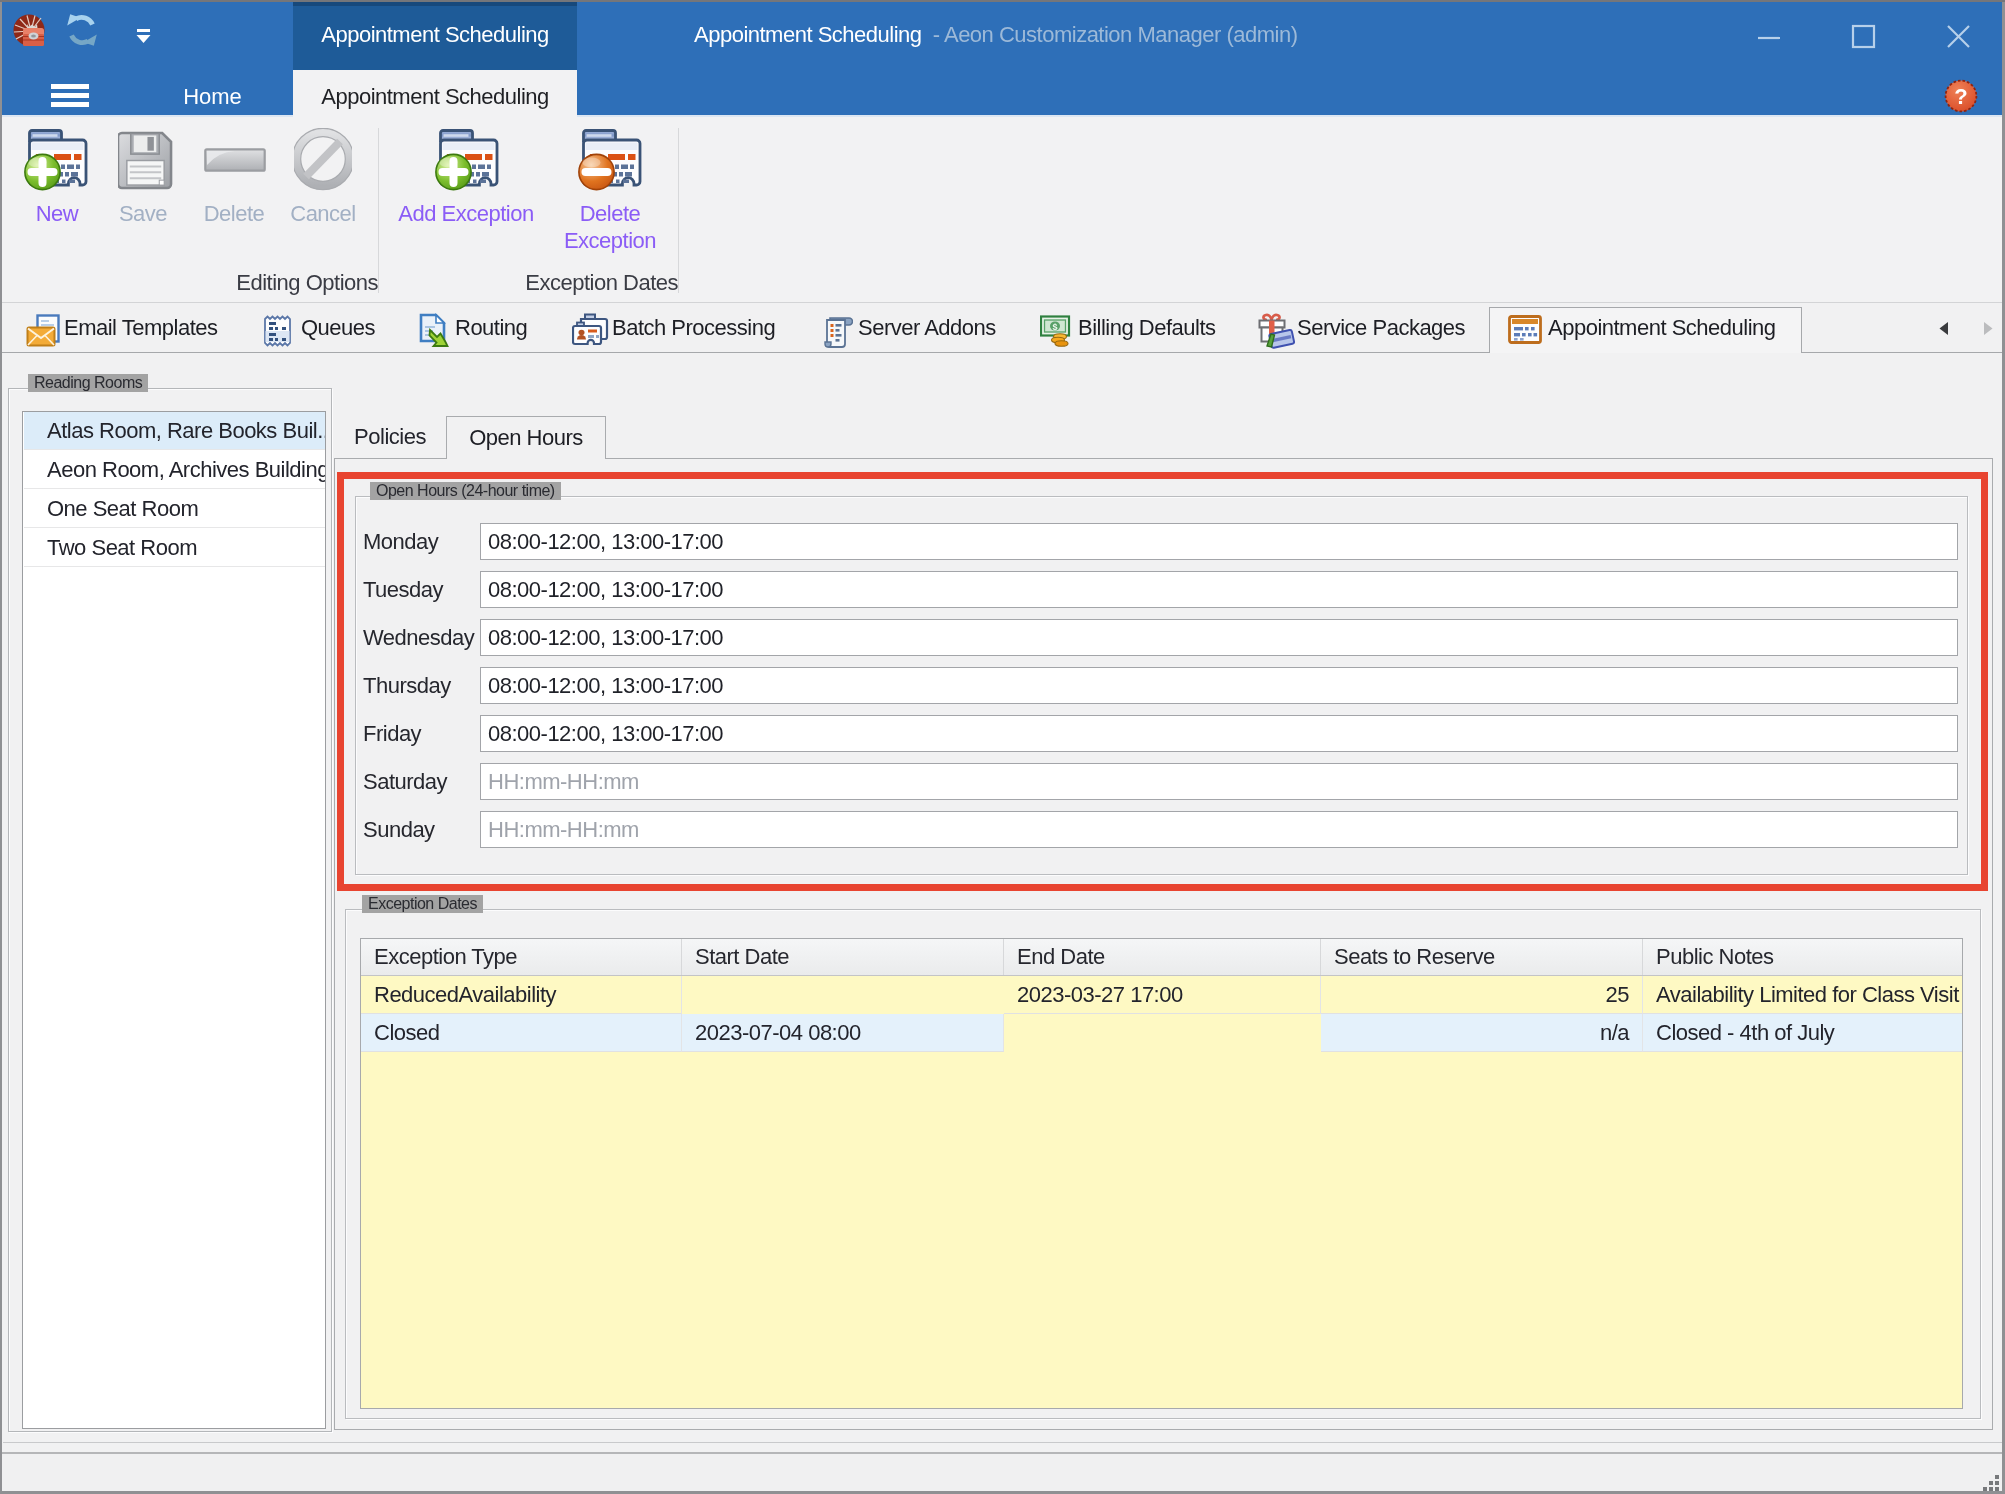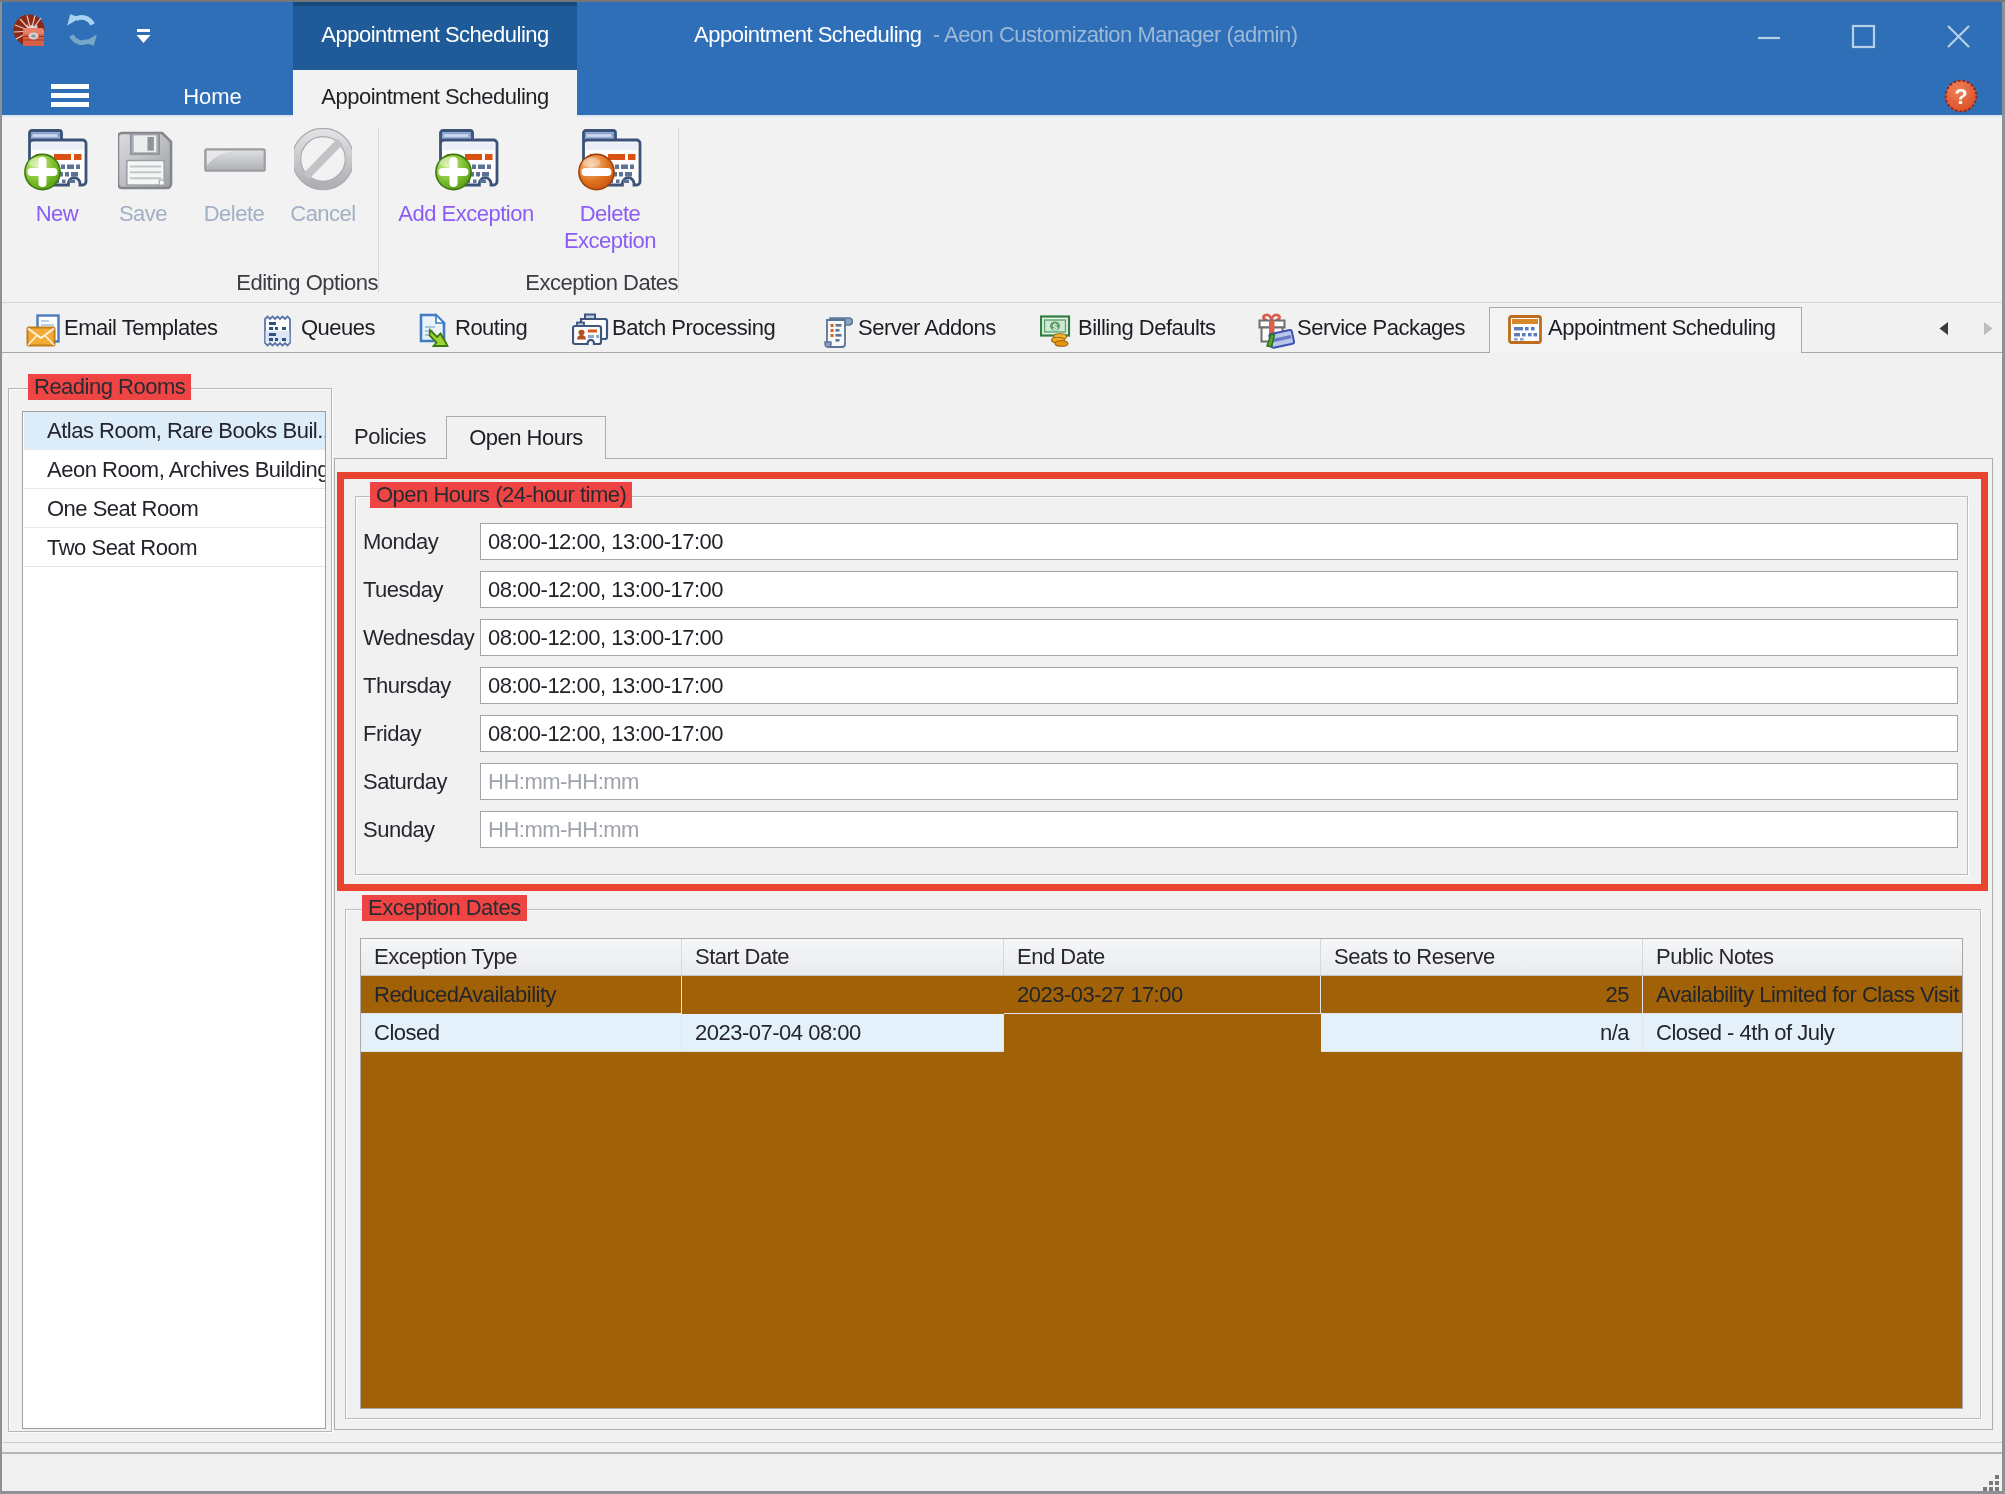--- a/index.html
+++ b/index.html
@@ -28,33 +28,33 @@
   .rlabel { position:absolute; text-align:center; color:#8b5cf6; font-size:22px; letter-spacing:-0.5px; line-height:27px;}
   .rlabel.dis { color:#a2b0c4; }
   
   #tabstrip { left:2px; top:303px; width:2000px; height:50px; background:#f1f1f2; }
   #tabstrip-border { left:2px; top:352px; width:2000px; height:1px; background:#a6a8ab; }
   .titem { position:absolute; top:303px; height:49px; display:flex; align-items:center; gap:8px; font-size:22px; color:#1d1e24; letter-spacing:-0.5px;}
   #acttab { left:1489px; top:307px; width:313px; height:46px; background:#f4f4f5; border:1px solid #a6a8ab; border-bottom:none; z-index:3; display:flex; align-items:center; gap:8px; font-size:22px; color:#1d1e24; padding-left:20px; letter-spacing:-0.5px;}
   
   #content { left:2px; top:353px; width:2000px; height:1094px; background:#f1f1f2; }
   .gbox { position:absolute; border:1px solid #b4b6b9; box-shadow: inset 1px 1px 0 #fcfcfd, 1px 1px 0 #fcfcfd; }
-  .glabel { position:absolute; background:#ef4444; padding:0 6px; font-size:22px; color:#2a2b31; z-index:2; letter-spacing:-0.5px;}
+  .glabel { position:absolute; background:#a3a3a3; padding:0 6px; font-size:16px; color:#2a2b31; z-index:2; letter-spacing:-0.5px;}
   #rrlist { left:22px; top:411px; width:304px; height:1018px; background:#fff; border:1px solid #9b9da0; }
   .litem { position:absolute; left:1px; width:301px; height:38px; line-height:38px; padding-left:23px; font-size:22px; color:#23242c; border-bottom:1px solid #e7e7e8; white-space:nowrap; overflow:hidden; letter-spacing:-0.5px;}
   .litem.sel { background:#dcecf9; }
   #pane { left:334px; top:458px; width:1659px; height:972px; border:1px solid #a9abae; }
   #tab-policies { left:345px; top:416px; width:90px; height:42px; text-align:center; line-height:42px; font-size:22px; color:#23242c; letter-spacing:-0.5px;}
   #tab-openhours { left:446px; top:416px; width:160px; height:43px; background:#f1f1f2; border:1px solid #a9abae; border-bottom:none; text-align:center; line-height:42px; font-size:22px; color:#1d1e24; z-index:2; letter-spacing:-0.5px;}
   #redrect { left:337px; top:472px; width:1651px; height:419px; border:7px solid #e84430; z-index:10; }
   .frow-label { position:absolute; left:363px; font-size:22px; color:#26272e; height:37px; line-height:37px; letter-spacing:-0.5px;}
   .finput { position:absolute; left:480px; width:1478px; height:37px; background:#fff; border:1px solid #a3a5a9; font-size:22px; color:#1f2128; line-height:35px; padding-left:7px; letter-spacing:-0.5px;}
   .finput.ph { color:#9fa3ab; }
   
-  #table { left:360px; top:938px; width:1603px; height:471px; background:#a16207; border:1px solid #a7a9ac; }
+  #table { left:360px; top:938px; width:1603px; height:471px; background:#fef9c3; border:1px solid #a7a9ac; }
   .th { position:absolute; top:0; height:36px; background:linear-gradient(#f5f6f7,#eaebec); border-right:1px solid #d7d8da; font-size:22px; color:#26272e; line-height:36px; padding-left:13px; letter-spacing:-0.5px;}
   #thead-border { position:absolute; left:0; top:36px; width:1601px; height:1px; background:#c3c4c6; }
   .td { position:absolute; height:38px; font-size:22px; color:#23242c; line-height:37px; padding-left:13px; border-right:1px solid #e3e4e6; border-bottom:1px solid #e0e1e3; white-space:nowrap; letter-spacing:-0.5px;}
   .trow2 { background:#e4f1fb; }
   
   #bot-line1 { left:3px; top:1442px; width:1999px; height:1px; background:#c8c9cb; }
   #bot-line2 { left:0px; top:1452px; width:2005px; height:2px; background:#b5b6b8; }
   #statusbar { left:2px; top:1454px; width:2000px; height:37px; background:#f0f0f1; }
 </style>
 </head>

